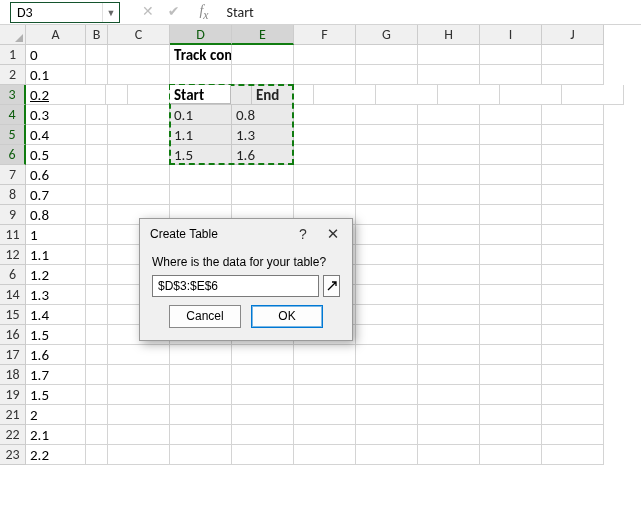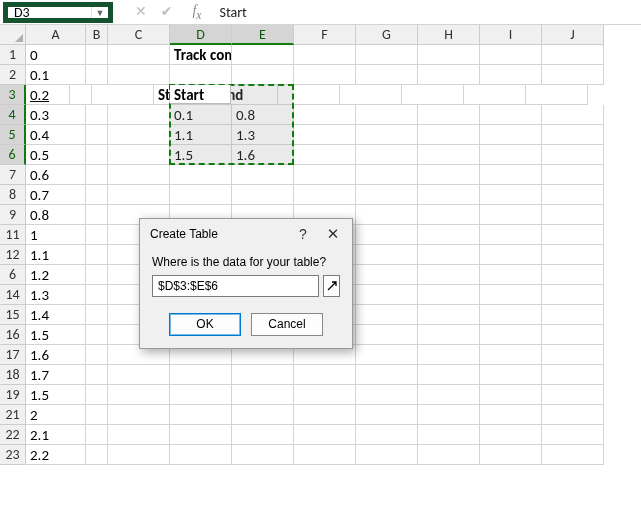--- a/index.html
+++ b/index.html
@@ -1,21 +1,21 @@
 <!DOCTYPE html>
 <html><head>
 <meta charset="utf-8">
 <style>
 html,body{margin:0;padding:0;font-family:Calibri,"Segoe UI",Arial,sans-serif;font-size:14px;color:#000;background:#fff;overflow:hidden}
 *{box-sizing:border-box}
 .app{width:641px;height:526px;position:relative;background:#fff}
 
 
 .fbar{height:25px;display:flex;align-items:center;background:#fff;border-bottom:1px solid #d4d4d4}
-.name-box{width:110px;height:21px;margin-left:3px;display:flex;align-items:center;border:5px solid #14532d;background:#fff}
+.name-box{width:110px;height:21px;margin-left:10px;display:flex;align-items:center;border:1px solid #14532d;background:#fff}
 .name-box span{flex:1;padding:0 6px;font-size:14px}
 .name-box-dd{width:17px;height:100%;display:flex;align-items:center;justify-content:center;color:#666;font-size:9px;border-left:1px solid #e0e0e0}
 .fbar-btns{display:flex;align-items:center;gap:14px;margin-left:22px;color:#bdbdbd;font-size:14px}
 .fx{font-style:italic;font-family:"Times New Roman",serif;color:#888;margin-left:6px}
 .formula-input{flex:1;margin-left:14px;padding:0 4px;font-size:14px;color:#222}
 
 
 .grid{position:relative}
 .col-headers{display:flex;height:20px}
 .corner{width:26px;height:20px;background:#f0f0f0;border-right:1px solid #ccc;border-bottom:1px solid #ccc;position:relative}
@@ -38,21 +38,21 @@
 .active-cell{position:absolute;background:#fff;border-right:1px solid #bbb;border-bottom:1px solid #bbb;font-size:15px;font-weight:700;padding:0 4px;line-height:20px}
 
 
 .dialog{position:absolute;width:214px;background:#f0f0f0;border:1px solid #9a9a9a;box-shadow:3px 3px 10px rgba(0,0,0,0.35);font-family:"Segoe UI",Arial,sans-serif;font-size:12px;color:#000}
 .dlg-title{height:30px;display:flex;align-items:center;padding:0 4px 0 10px}
 .dlg-title .t{flex:1;font-size:12px}
 .dlg-title .hb{width:30px;height:24px;display:flex;align-items:center;justify-content:center;color:#333;font-size:14px}
 .dlg-title .hb.close{font-size:15px}
 .dlg-body{padding:4px 12px 12px 12px}
 .dlg-q{font-size:12px;margin:2px 0 6px 0}
-.range-row{display:flex;gap:4px;margin-bottom:16px}
+.range-row{display:flex;gap:4px;margin-bottom:8px}
 .range-input{flex:1;height:22px;border:1px solid #7a7a7a;background:#fff;font-size:12px;padding:0 5px;font-family:"Segoe UI",Arial,sans-serif}
 .range-btn{width:22px;height:22px;border:1px solid #7a7a7a;background:#fdfdfd;display:flex;align-items:center;justify-content:center;font-size:12px;font-weight:700}
 .chk-row{display:flex;align-items:center;gap:5px;margin-bottom:12px;font-size:12px}
 .chk-row input{width:13px;height:13px;margin:0}
 .chk-row label u{text-decoration:underline}
 .dlg-btns{display:flex;justify-content:center;gap:10px}
 .dlg-btn{width:72px;height:23px;border:1px solid #888;background:#fdfdfd;font-size:12px;text-align:center;line-height:21px}
 .dlg-btn.primary{border:1px solid #0078d4;box-shadow:inset 0 0 0 1px #7ab8e6}
 </style>
 </head>
@@ -109,21 +109,21 @@
           <div class="cell col-D" style="width: 62px;"></div>
           <div class="cell col-E" style="width: 62px;"></div>
           <div class="cell col-F" style="width: 62px;"></div>
           <div class="cell col-G" style="width: 62px;"></div>
           <div class="cell col-H" style="width: 62px;"></div>
           <div class="cell col-I" style="width: 62px;"></div>
           <div class="cell col-J" style="width: 62px;"></div>
         </div>
         <div class="row">
           <div class="rh sel">3</div>
-          <div class="cell col-A" style="width: 44px; text-decoration: underline;">0.2</div>
+          <div class="cell col-A" style="width: 80px; text-decoration: underline;">0.2</div>
           <div class="cell col-B" style="width: 22px;"></div>
           <div class="cell col-C" style="width: 62px;"></div>
           <div class="cell col-D bold" style="width: 62px;">Start</div>
           <div class="cell col-E bold" style="width: 62px;">End</div>
           <div class="cell col-F" style="width: 62px;"></div>
           <div class="cell col-G" style="width: 62px;"></div>
           <div class="cell col-H" style="width: 62px;"></div>
           <div class="cell col-I" style="width: 62px;"></div>
           <div class="cell col-J" style="width: 62px;"></div>
         </div>
@@ -381,19 +381,19 @@
     <div class="dlg-q">Where is the data for your table?</div>
     <div class="range-row">
       <input class="range-input" value="$D$3:$E$6" style="">
       <div class="range-btn">
         <svg width="12" height="12" viewBox="0 0 12 12">
               <path d="M2 10 L10 2 M6 2 H10 V6" stroke="#000" stroke-width="1.3" fill="none"></path>
             </svg>
       </div>
     </div>
     <div class="dlg-btns">
+      <div class="dlg-btn">Cancel</div>
       <div class="dlg-btn primary">OK</div>
-      <div class="dlg-btn">Cancel</div>
     </div>
   </div>
 </div>
 
 </div>
 
 </body></html>

